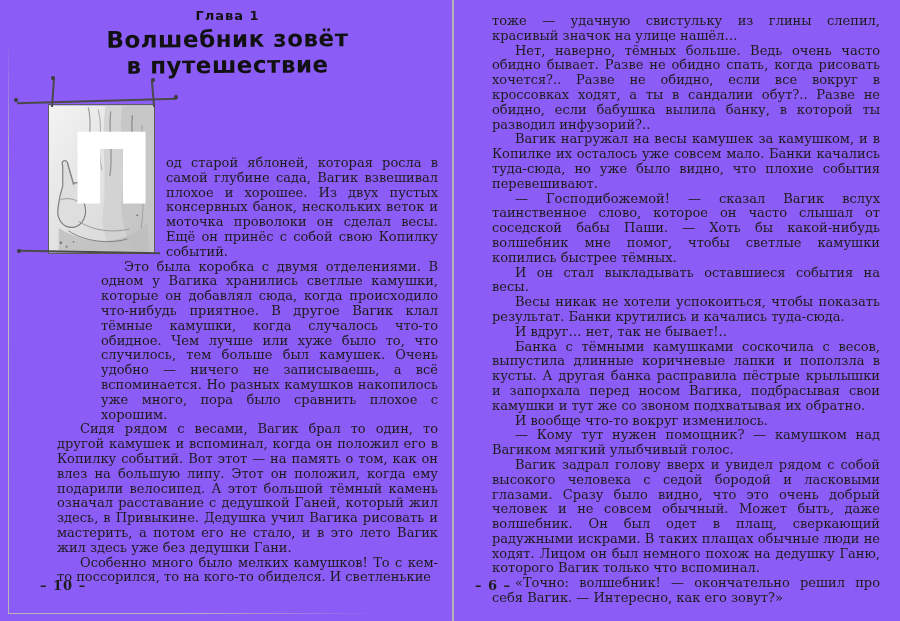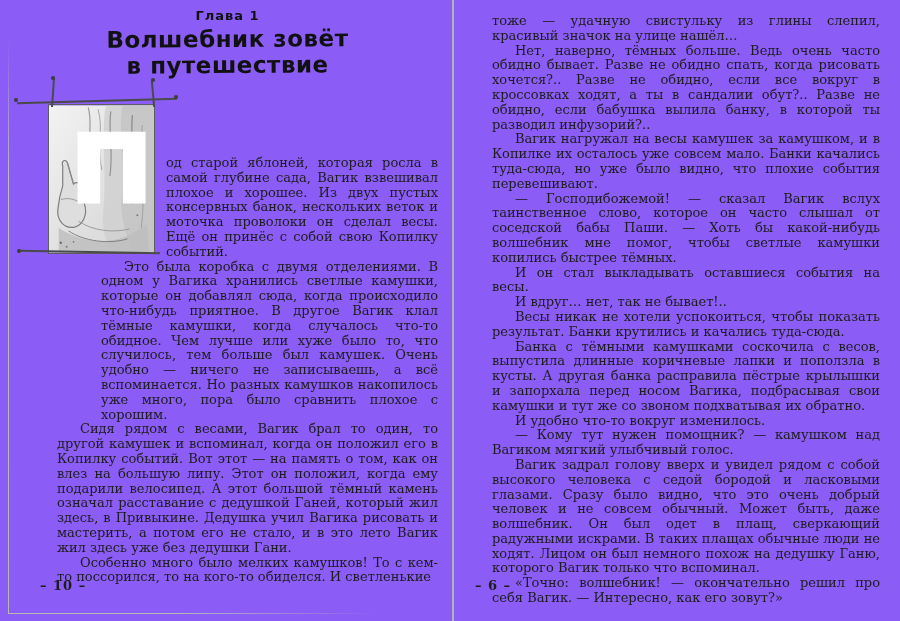--- a/index.html
+++ b/index.html
@@ -131,23 +131,23 @@
     <div class="page-num">– 10 –</div>
   </div>
 
   <div class="page page-right">
     <div style="height:14px"></div>
     <p class="para no-indent">тоже — удачную свистульку из глины слепил, красивый значок на улице нашёл…</p>
     <p class="para">Нет, наверно, тёмных больше. Ведь очень часто обидно бывает. Разве не обидно спать, когда рисовать хочется?.. Разве не обидно, если все вокруг в кроссовках ходят, а ты в сандалии обут?.. Разве не обидно, если бабушка вылила банку, в которой ты разводил инфузорий?..</p>
     <p class="para">Вагик нагружал на весы камушек за камушком, и в Копилке их осталось уже совсем мало. Банки качались туда-сюда, но уже было видно, что плохие события перевешивают.</p>
     <p class="para">— Господибожемой! — сказал Вагик вслух таинственное слово, которое он часто слышал от соседской бабы Паши. — Хоть бы какой-нибудь волшебник мне помог, чтобы светлые камушки копились быстрее тёмных.</p>
     <p class="para">И он стал выкладывать оставшиеся события на весы.</p>
+    <p class="para">Весы никак не хотели успокоиться, чтобы показать результат. Банки крутились и качались туда-сюда.</p>
     <p class="para">И вдруг… нет, так не бывает!..</p>
-    <p class="para">Весы никак не хотели успокоиться, чтобы показать результат. Банки крутились и качались туда-сюда.</p>
     <p class="para">Банка с тёмными камушками соскочила с весов, выпустила длинные коричневые лапки и поползла в кусты. А другая банка расправила пёстрые крылышки и запорхала перед носом Вагика, подбрасывая свои камушки и тут же со звоном подхватывая их обратно.</p>
-    <p class="para">И удобно что-то вокруг изменилось.</p>
+    <p class="para">И вообще что-то вокруг изменилось.</p>
     <p class="para">— Кому тут нужен помощник? — камушком над Вагиком мягкий улыбчивый голос.</p>
     <p class="para">Вагик задрал голову вверх и увидел рядом с собой высокого человека с седой бородой и ласковыми глазами. Сразу было видно, что это очень добрый человек и не совсем обычный. Может быть, даже волшебник. Он был одет в плащ, сверкающий радужными искрами. В таких плащах обычные люди не ходят. Лицом он был немного похож на дедушку Ганю, которого Вагик только что вспоминал.</p>
     <p class="para">«Точно: волшебник! — окончательно решил про себя Вагик. — Интересно, как его зовут?»</p>
 
     <div class="page-num">– 6 –</div>
   </div>
 </div>
 
 </body></html>

